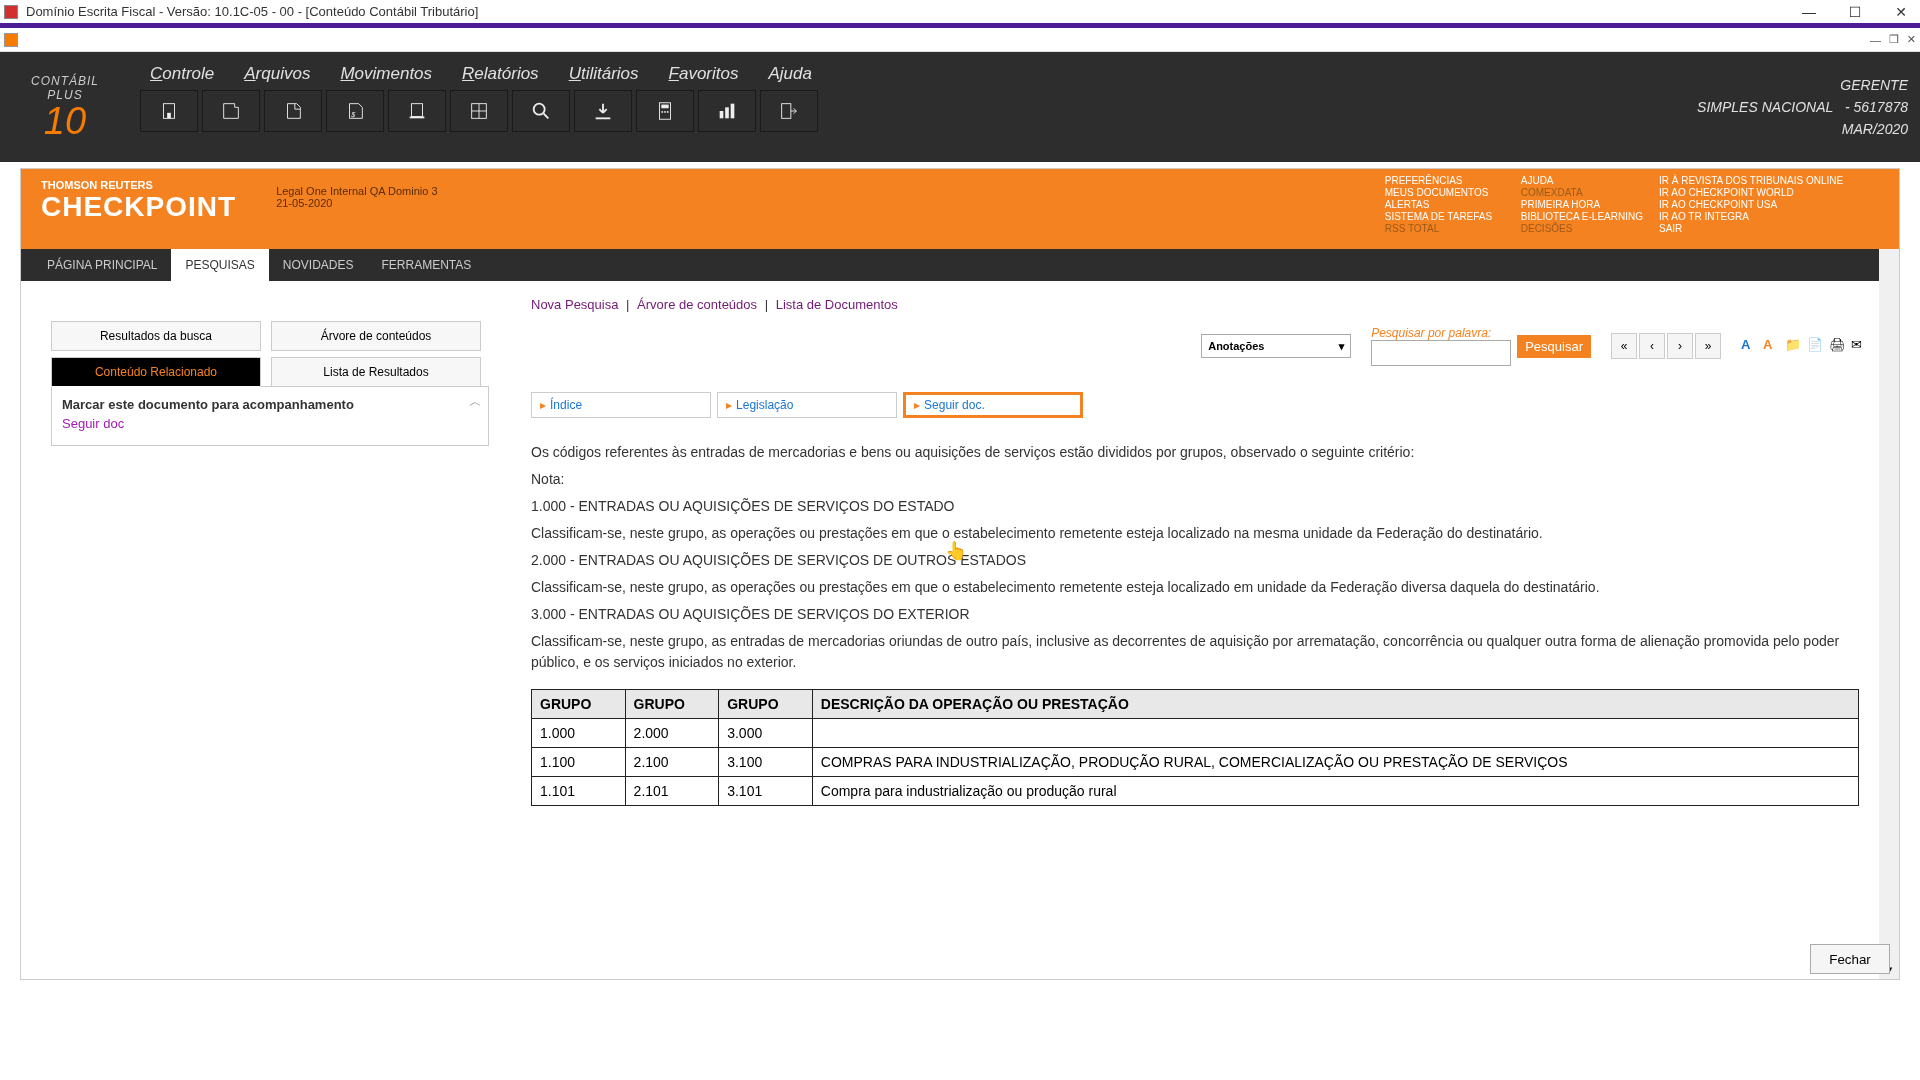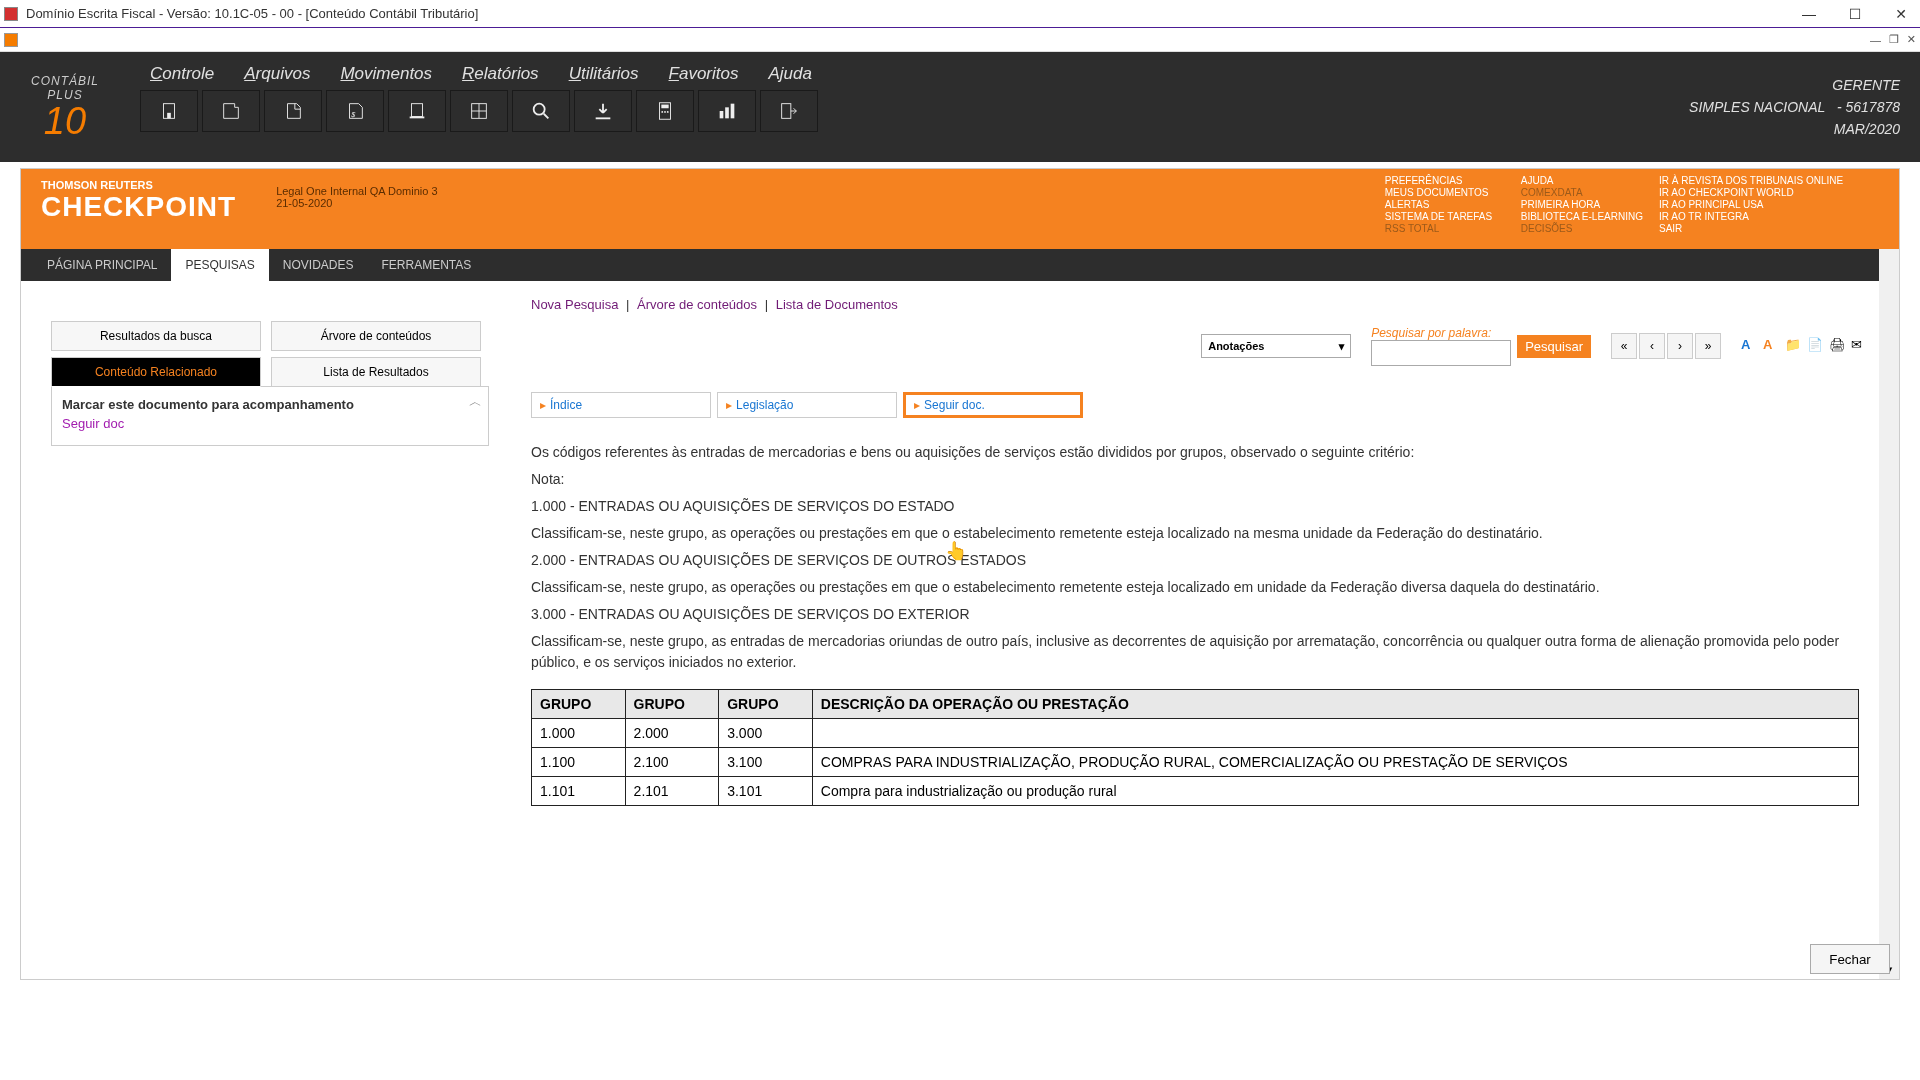--- a/index.html
+++ b/index.html
@@ -1,18 +1,18 @@
 <!DOCTYPE html>
 <html><head>
 <meta charset="utf-8">
 <style>
 * { margin: 0; padding: 0; box-sizing: border-box; font-family: 'Segoe UI', Tahoma, sans-serif; }
 body { background: #fff; width: 1920px; height: 1080px; overflow: hidden; font-size: 13px; }
 
-.titlebar { height: 28px; background: #fff; border-bottom: 1px solid #4c1d95; display: flex; align-items: center; padding: 0 4px; }
+.titlebar { height: 28px; background: #fff; border-bottom: 5px solid #4c1d95; display: flex; align-items: center; padding: 0 4px; }
 .titlebar-icon { width: 14px; height: 14px; background: #d32f2f; margin-right: 8px; border: 1px solid #888; }
 .titlebar-text { flex: 1; color: #333; font-size: 13px; }
 .titlebar-controls { display: flex; gap: 16px; }
 .tb-btn { width: 30px; height: 24px; display:flex; align-items:center; justify-content:center; color:#333; cursor:pointer; font-size:14px;}
 
 .secondbar { height: 24px; background:#fff; display:flex; align-items:center; padding:0 4px; border-bottom:1px solid #ddd;}
 .secondbar .sq { width:14px; height:14px; background:#f57c00; border:1px solid #999; }
 .secondbar .spacer{ flex:1;}
 .secondbar .mini{ color:#555; font-size:11px; margin-left:8px; cursor:pointer;}
 
@@ -20,21 +20,21 @@
 .brand { width: 130px; display:flex; flex-direction:column; align-items:center; justify-content:center; color:#ccc; }
 .brand-top { font-size: 12px; letter-spacing:1px;}
 .brand-plus { font-size: 12px; letter-spacing:1px;}
 .brand-num { font-size: 38px; color:#f57c00; line-height:1;}
 .menus { flex:1; display:flex; flex-direction:column; }
 .menu-row { display:flex; gap:30px; padding: 12px 20px 0; font-size:17px; color:#e0e0e0; }
 .menu-row span u { text-decoration: underline; }
 .tool-row { display:flex; gap:0; padding: 6px 10px; }
 .toolbtn { width:58px; height:42px; border:1px solid #1a1a1a; margin-right:4px; background:#2d2d2d; display:flex; align-items:center; justify-content:center; color:#eee; cursor:pointer; }
 .toolbtn svg { width:22px; height:22px; fill:#eee; }
-.rightinfo { width: 260px; display:flex; flex-direction:column; align-items:flex-end; justify-content:center; padding-right:20px; font-size:14px; color:#e0e0e0; gap:6px;}
+.rightinfo { width: 260px; display:flex; flex-direction:column; align-items:flex-end; justify-content:center; padding-right:12px; font-size:14px; color:#e0e0e0; gap:6px;}
 
 .app-body { padding: 6px 20px; position:relative; }
 
 .checkpoint-wrap { border:1px solid #ccc; height: 812px; position:relative; overflow:hidden; }
 
 .cp-header { background: linear-gradient(#f58220,#f58220); height:80px; display:flex; color:#fff; position:relative; }
 .cp-left { padding:10px 20px; }
 .cp-brand1 { font-size:11px; font-weight:bold;}
 .cp-brand2 { font-size:28px; font-weight:bold; letter-spacing:1px; }
 .cp-meta { padding:16px 20px; font-size:11px; color:#5a2c00; }
@@ -236,21 +236,21 @@
         <div class="cp-col">
           <a>AJUDA</a>
           <a class="muted">COMEXDATA</a>
           <a>PRIMEIRA HORA</a>
           <a>BIBLIOTECA E-LEARNING</a>
           <a class="muted">DECISÕES</a>
         </div>
         <div class="cp-col" style="min-width:200px">
           <a>IR À REVISTA DOS TRIBUNAIS ONLINE</a>
           <a>IR AO CHECKPOINT WORLD</a>
-          <a>IR AO PRINCIPAL USA</a>
+          <a>IR AO CHECKPOINT USA</a>
           <a>IR AO TR INTEGRA</a>
           <a>SAIR</a>
         </div>
       </div>
     </div>
 
     <div class="cp-tabs">
       <div class="cp-tab">PÁGINA PRINCIPAL</div>
       <div class="cp-tab active">PESQUISAS</div>
       <div class="cp-tab">NOVIDADES</div>

